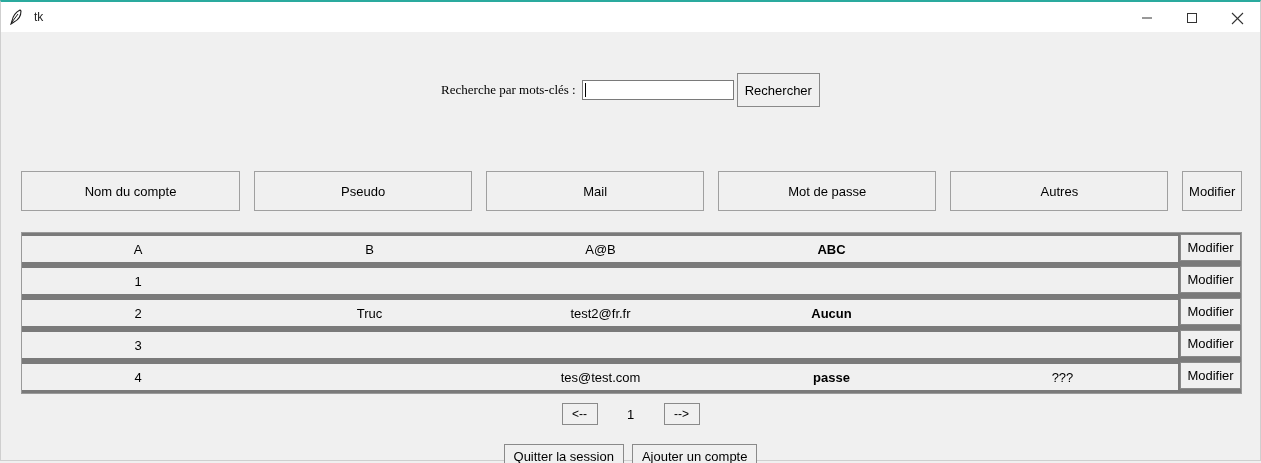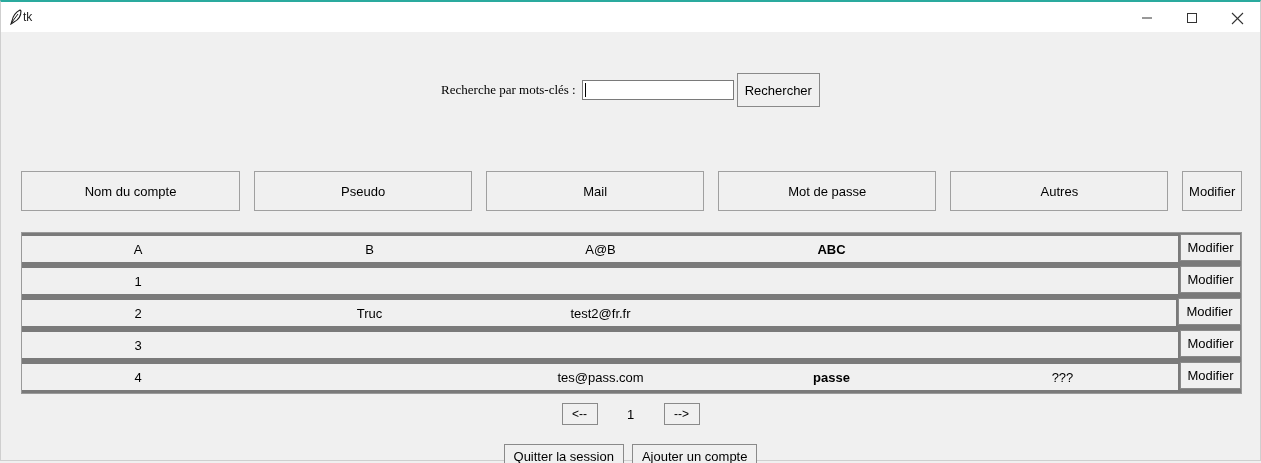--- a/index.html
+++ b/index.html
@@ -32,21 +32,21 @@
     border-right: 1px solid #cfcfcf;
     display: flex;
     align-items: center;
     box-sizing: border-box;
     position: relative;
   }
   .title-left {
     display: flex;
     align-items: center;
     padding-left: 8px;
-    gap: 0;
+    gap: 11px;
   }
   .tk-icon {
     width: 14px;
     height: 16px;
     position: relative;
     display: inline-block;
   }
   .tk-icon svg { display: block; }
   .title-text {
     font-size: 12px;
@@ -342,41 +342,42 @@
           <div class="cell rc4"></div>
         </div>
         <div class="row-modify">Modifier</div>
       </div>
 
       <div class="row">
         <div class="row-cells">
           <div class="cell rc0">2</div>
           <div class="cell rc1">Truc</div>
           <div class="cell rc2">test2@fr.fr</div>
+          <div class="cell rc3">Aucun</div>
           <div class="cell rc4"></div>
         </div>
         <div class="row-modify">Modifier</div>
       </div>
 
       <div class="row">
         <div class="row-cells">
           <div class="cell rc0">3</div>
           <div class="cell rc1"></div>
           <div class="cell rc2"></div>
           <div class="cell rc3"></div>
           <div class="cell rc4"></div>
         </div>
         <div class="row-modify">Modifier</div>
       </div>
 
       <div class="row">
         <div class="row-cells">
           <div class="cell rc0">4</div>
           <div class="cell rc1"></div>
-          <div class="cell rc2">tes@pass.com</div>
+          <div class="cell rc2">tes@test.com</div>
           <div class="cell rc3">passe</div>
           <div class="cell rc4">???</div>
         </div>
         <div class="row-modify">Modifier</div>
       </div>
 
     </div>
 
     <div class="pager">
       <div class="pager-btn">&lt;--</div>

